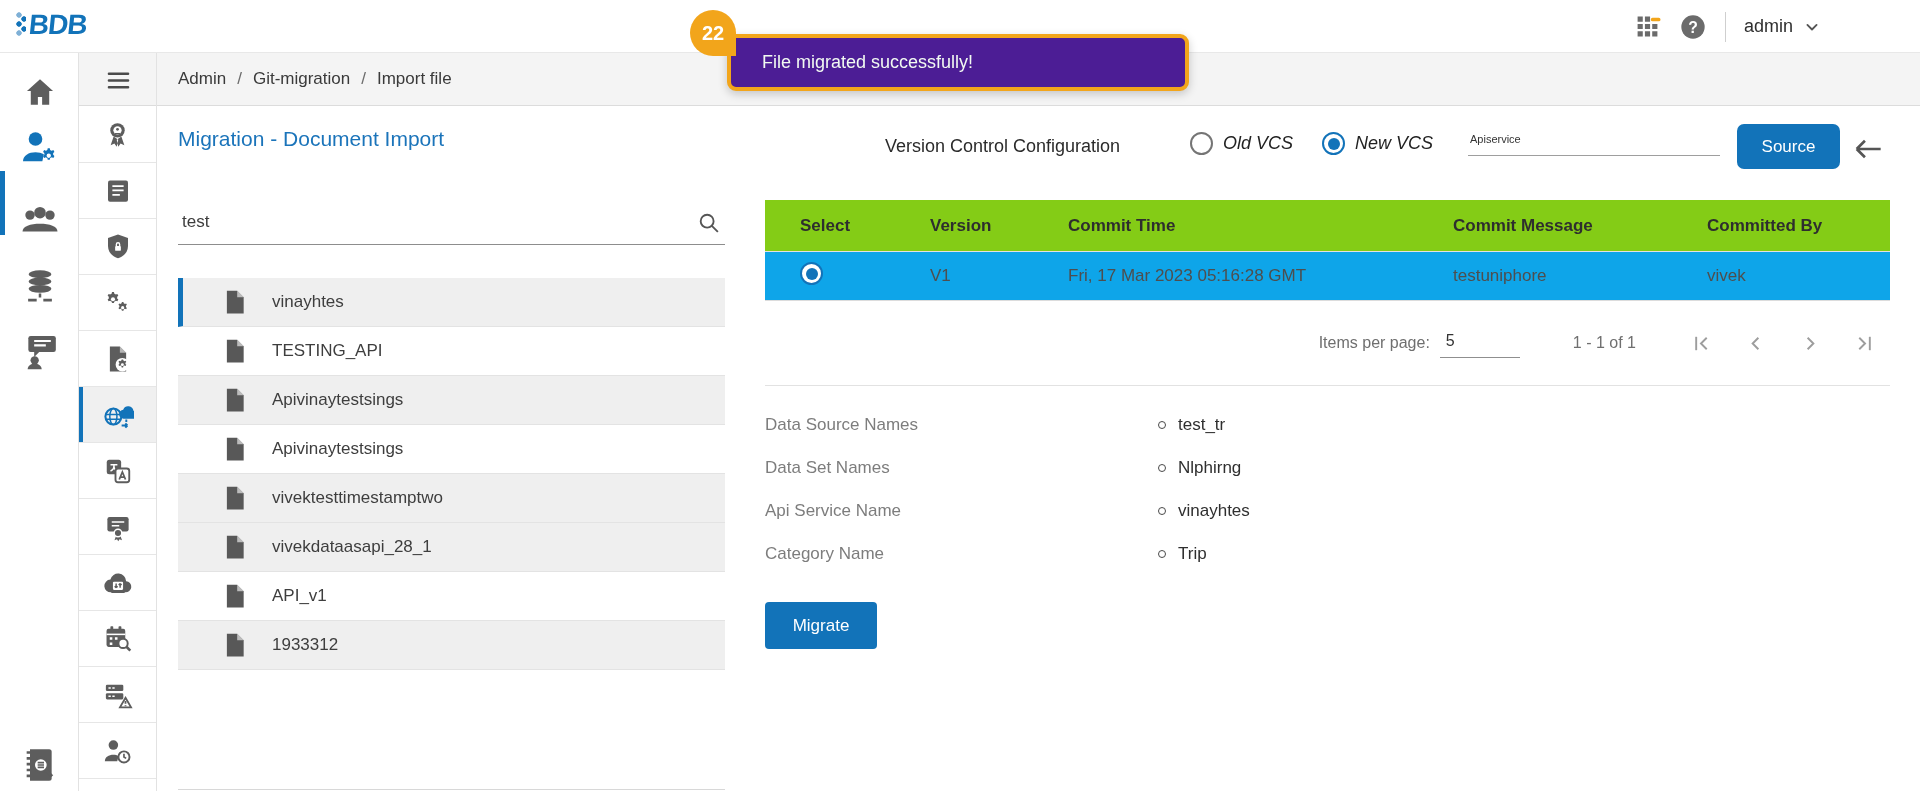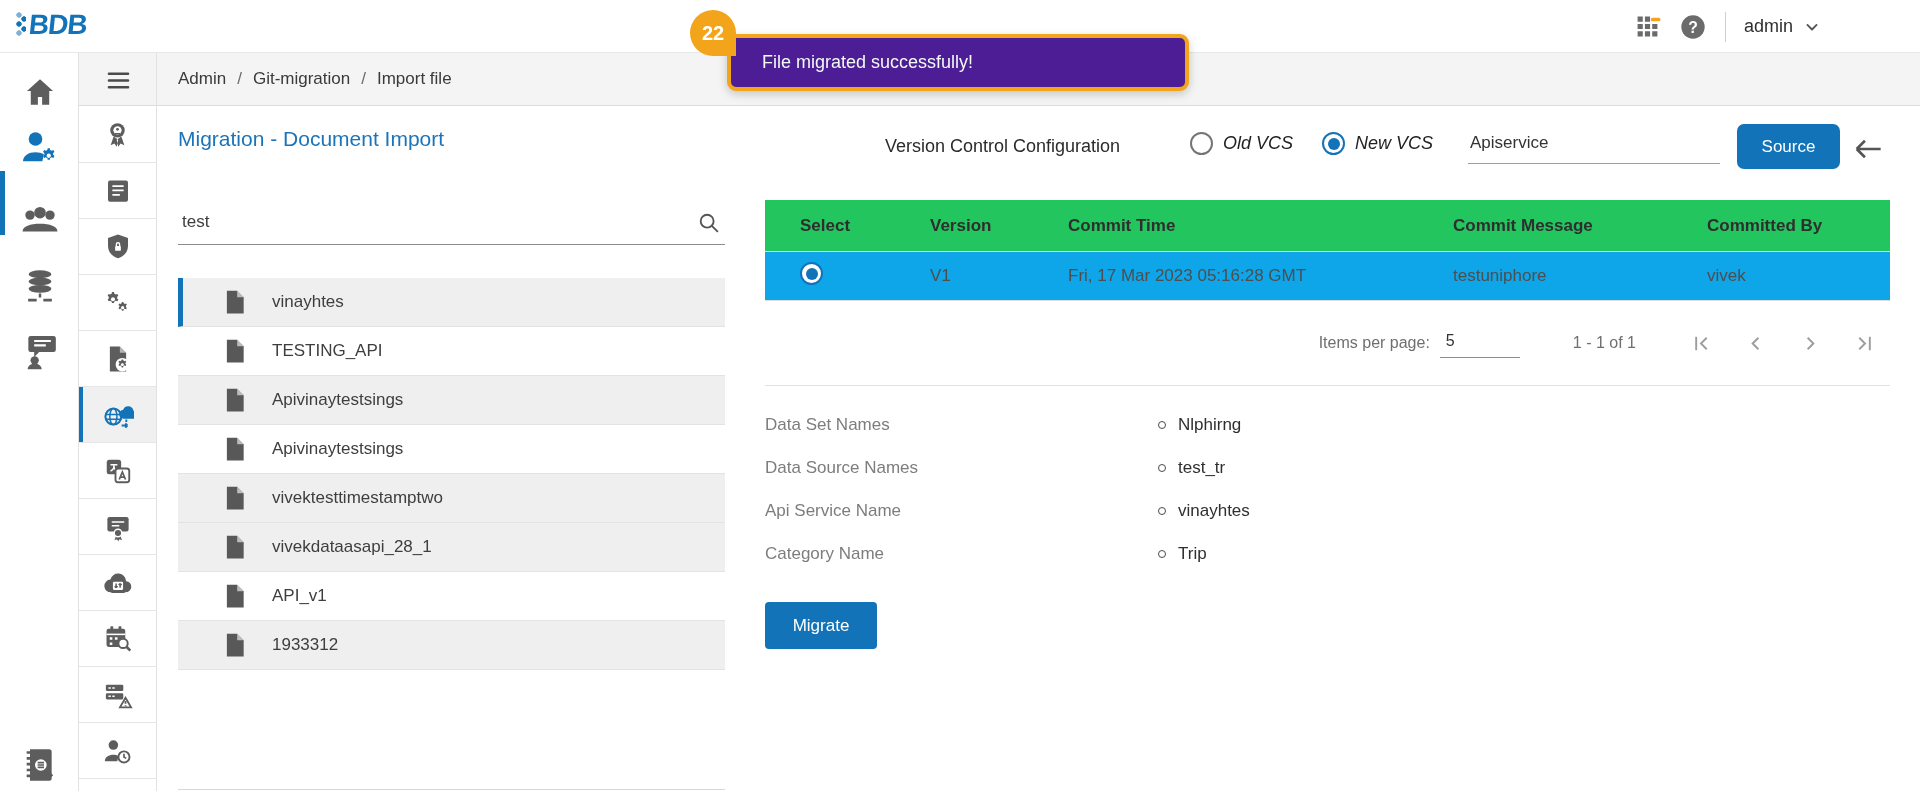--- a/index.html
+++ b/index.html
@@ -62,21 +62,21 @@
 
   .vcs-label{ position:absolute; left:885px; top:136px; font-size:18px; color:#2b2b2b; }
   .radio-row{ position:absolute; display:flex; align-items:center; gap:10px; cursor:pointer; }
   .radio{ width:23px; height:23px; border:2px solid #757575; border-radius:50%; display:inline-block; position:relative; background:#fff; }
   .radio.checked{ border-color:#1273b9; }
   .radio.checked::after{ content:""; position:absolute; left:3.5px; top:3.5px; width:12px; height:12px;
           border-radius:50%; background:#1273b9; }
   .radio-label{ font-size:18px; color:#222;font-style:italic; }
   .r-old{ left:1190px; top:132px; }
   .r-new{ left:1322px; top:132px; }
-  .vcs-input{ position:absolute; left:1468px; top:127px; width:252px; font-size:17px; color:#333;
+  .vcs-input{ position:absolute; left:1468px; top:127px; width:252px; font-size:11px; color:#333;
           border:none; border-bottom:1px solid #9e9e9e; background:transparent; padding:6px 2px 10px 2px;
           font-family:"Liberation Sans",sans-serif; outline:none; }
   .btn-blue{ background:#1273b9; color:#fff; border:none; border-radius:5px; cursor:pointer;
           font-size:17px; font-family:"Liberation Sans",sans-serif; }
   .reload-btn{ position:absolute; left:1737px; top:124px; width:103px; height:45px; border-radius:7px; }
   .back-arrow{ position:absolute; left:1852px; top:133px; background:none; border:none; color:#555; cursor:pointer; }
 
   
   .search-wrap{ position:absolute; left:178px; top:204px; width:547px; }
   .search-input{ width:100%; border:none; border-bottom:1px solid #8d8d8d; font-size:17px; color:#3d3d3d;
@@ -86,21 +86,21 @@
   .file-row{ height:49px; display:flex; align-items:center; padding-left:44px; border-bottom:1px solid #e3e3e3;
           cursor:pointer; background:#fff; }
   .file-row.striped{ background:#efefef; }
   .file-row.selected{ border-left:5px solid #1273b9; padding-left:39px; }
   .file-ic{ color:#585858; }
   .file-name{ margin-left:24px; font-size:17px; color:#3e3e3e; }
 
   
   .vtable{ position:absolute; left:765px; top:200px; width:1125px; }
   .vhead,.vrow{ display:grid; grid-template-columns:130px 138px 385px 254px 1fr; align-items:center; }
-  .vhead{ height:51px; background:#22c55e; font-weight:bold; font-size:17px; color:#2e2e2e; }
+  .vhead{ height:51px; background:#84cc16; font-weight:bold; font-size:17px; color:#2e2e2e; }
   .vhead > div, .vrow > div{ padding-left:35px; }
   .vrow{ height:50px; background:#0ea5e9; border-top:1px solid #e2e2e2; border-bottom:1px solid #dcdcdc;
          font-size:17px; color:#4e4e4e; }
   .radio.table{ border-width:2.5px; }
   .vpage{ height:85px; border-bottom:1px solid #e2e2e2; display:flex; align-items:center;
           justify-content:flex-end; padding-right:13px; font-size:16px; color:#6f6f6f; }
   .ipp-value{ width:80px; border-bottom:1px solid #8f8f8f; padding:4px 0 7px 6px; margin:0 53px 0 10px;
           color:#333; cursor:pointer; }
   .pg-range{ margin-right:53px; }
   .pg-nav{ display:flex; gap:32px; }
@@ -513,31 +513,31 @@
             </svg></button>
         <button class="pg-btn"><svg class="ic" width="23" height="23">
               <use href="#i-pg-last"></use>
             </svg></button>
       </span>
     </div>
   </div>
 
   <div class="details">
     <div class="d-row">
+      <span class="d-label">Data Source Names</span>
+      <span class="d-val">
+          <span class="bullet"></span>
+          <span>test_tr</span>
+        </span>
+    </div>
+    <div class="d-row">
       <span class="d-label">Data Set Names</span>
       <span class="d-val">
           <span class="bullet"></span>
           <span>Nlphirng</span>
-        </span>
-    </div>
-    <div class="d-row">
-      <span class="d-label">Data Source Names</span>
-      <span class="d-val">
-          <span class="bullet"></span>
-          <span>test_tr</span>
         </span>
     </div>
     <div class="d-row">
       <span class="d-label">Api Service Name</span>
       <span class="d-val">
           <span class="bullet"></span>
           <span>vinayhtes</span>
         </span>
     </div>
     <div class="d-row">

